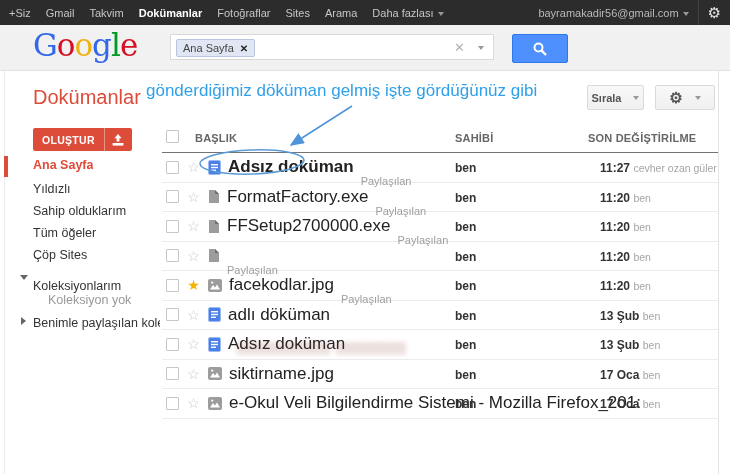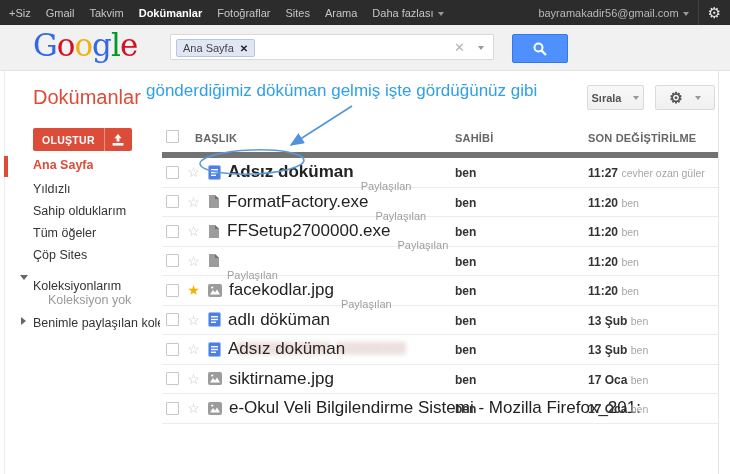--- a/index.html
+++ b/index.html
@@ -50,38 +50,38 @@
   .side-item{position:absolute;left:33px;font-size:12.5px;color:#333;cursor:pointer;white-space:nowrap;
     max-width:127px;overflow:hidden;}
   .side-item.active{color:#dd4b39;font-weight:bold;}
   .side-item.muted{color:#999;left:48px;cursor:default;}
   .tri-down{position:absolute;left:20px;width:0;height:0;border-left:4px solid transparent;
     border-right:4px solid transparent;border-top:5px solid #666;cursor:pointer;}
   .tri-right{position:absolute;left:21px;width:0;height:0;border-top:4px solid transparent;
     border-bottom:4px solid transparent;border-left:5px solid #666;cursor:pointer;}
   
   .table{position:absolute;left:162px;top:120px;right:12px;}
-  .thead{position:relative;height:32px;border-bottom:6px solid #737373;}
+  .thead{position:relative;height:32px;border-bottom:1px solid #737373;}
   .thead .col{position:absolute;top:12px;font-size:11px;font-weight:bold;color:#666;letter-spacing:.2px;}
   .col-title{left:33px;}
   .col-owner{left:293px;}
   .col-modified{left:426px;color:#dd4b39;}
   .checkbox{display:inline-block;width:13px;height:13px;border:1px solid #c6c6c6;background:#fff;
     border-radius:1px;box-sizing:border-box;cursor:pointer;flex:0 0 13px;}
   .thead .checkbox{position:absolute;left:4px;top:10px;}
   .row{position:relative;height:29.5px;border-bottom:1px solid #ececec;box-sizing:border-box;cursor:pointer;}
   .row-left{position:absolute;left:4px;top:0;height:100%;display:flex;align-items:center;gap:7px;}
   .star{width:15px;text-align:center;font-size:14px;color:#c9c9c9;line-height:1;cursor:pointer;}
   .star.filled{color:#f3b300;}
   .ficon{display:flex;align-items:center;}
   .title{font-size:17px;color:#222;}
   .title.bold{font-weight:bold;}
   .shared{font-size:11px;color:#9e9e9e;margin-top:28px;}
   .owner{position:absolute;left:293px;top:8px;font-size:12px;font-weight:bold;color:#333;}
-  .modified{position:absolute;left:426px;top:8px;font-size:12px;color:#333;white-space:nowrap;}
+  .modified{position:absolute;left:438px;top:8px;font-size:12px;color:#333;white-space:nowrap;}
   .modified b{font-weight:bold;}
   .mod-by{font-size:10.5px;color:#a5a5a5;font-weight:normal;}
   
   .page-left-border{position:absolute;left:4px;top:71px;bottom:0;width:1px;background:#ececec;}
   .page-right-border{position:absolute;right:11px;top:71px;bottom:0;width:1px;background:#e5e5e5;}
   .annotation-text{position:absolute;left:146px;top:81px;font-size:17px;color:#2fa0e9;white-space:nowrap;z-index:60;}
   .overlay{position:absolute;left:0;top:0;width:730px;height:474px;pointer-events:none;z-index:55;}
   .watermark{position:absolute;left:237px;top:338px;font-size:14px;font-weight:bold;
     color:rgba(140,70,60,0.30);filter:blur(2px);opacity:.55;letter-spacing:1px;pointer-events:none;}
 </style>

